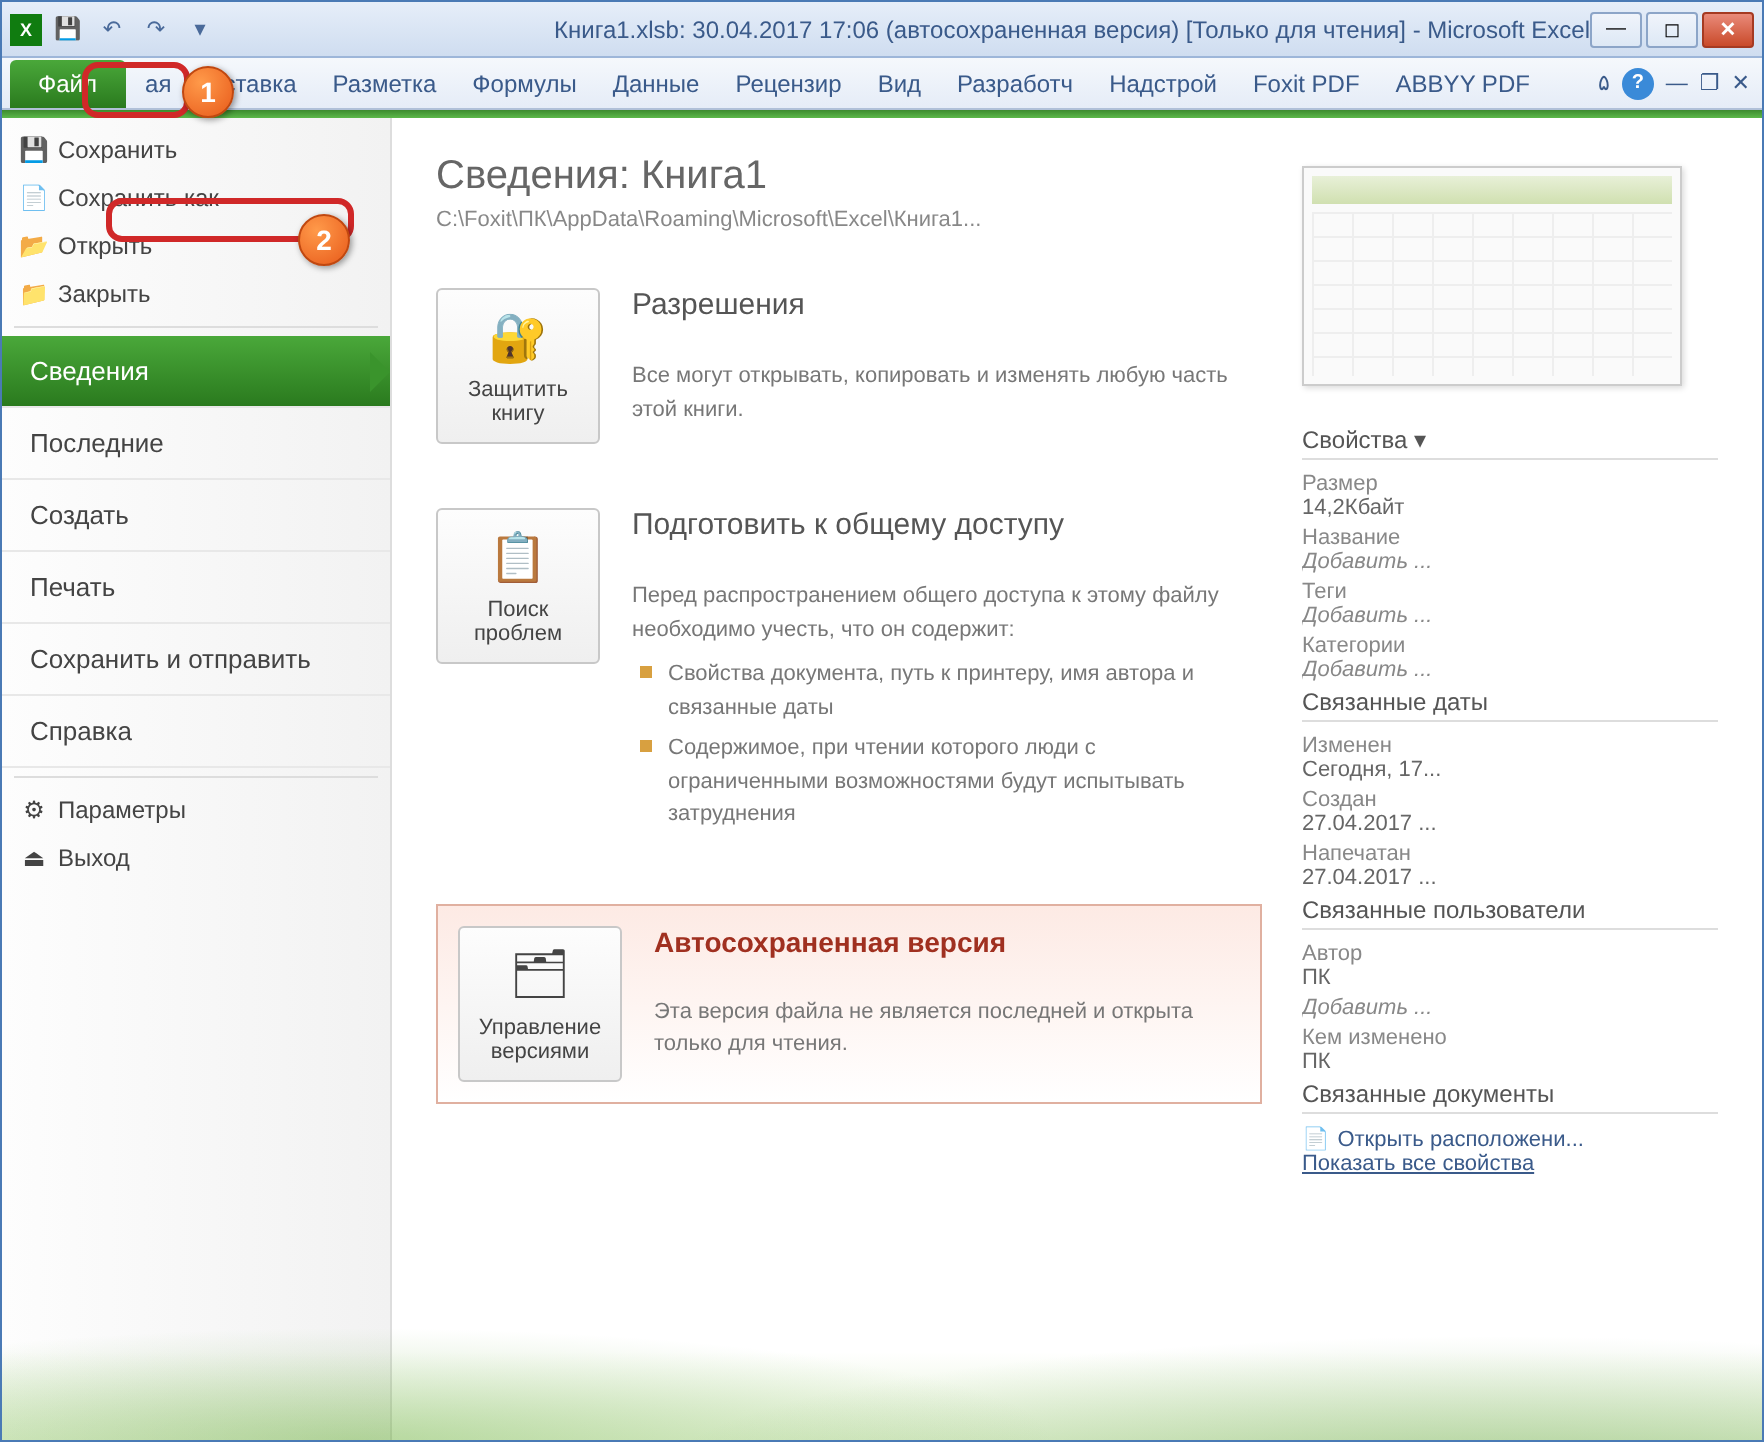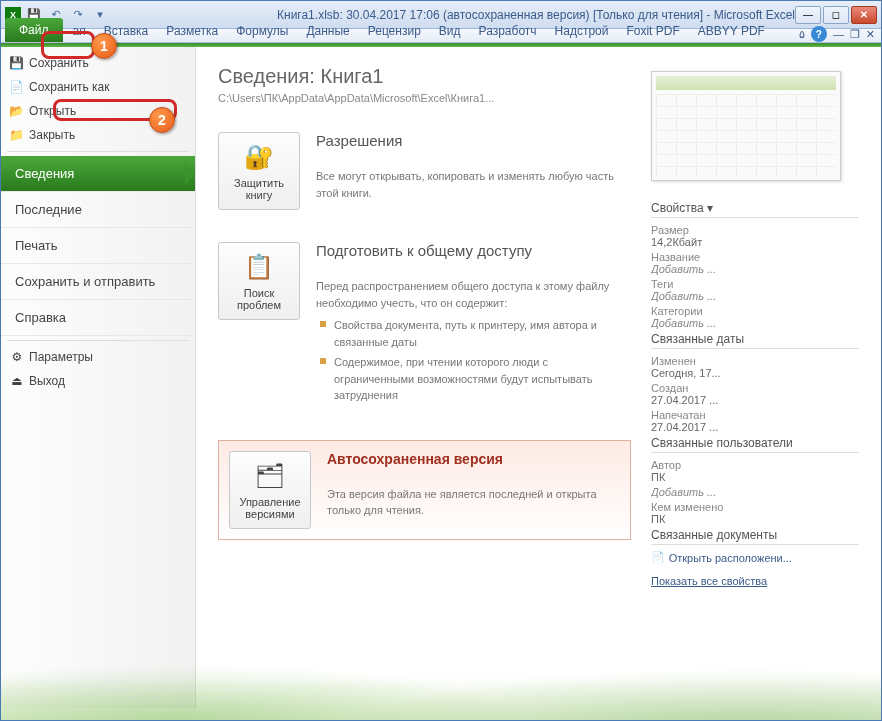--- a/index.html
+++ b/index.html
@@ -6,21 +6,21 @@
 body { font-family: "Segoe UI", Tahoma, sans-serif; font-size: 11px; background: #fff; width: 882px; height: 721px; overflow: hidden; position: relative; }
 .window { width: 882px; height: 721px; border: 1px solid #4a7ab5; background: #fff; position: relative; box-shadow: 0 0 8px rgba(0,0,0,0.3); }
 .titlebar { height: 28px; background: linear-gradient(#e6eef9, #cfddf0); display: flex; align-items: center; padding: 0 4px; border-bottom: 1px solid #9db6d9; }
 .excel-icon { width: 16px; height: 16px; background: #107c10; margin-right: 4px; display: flex; align-items: center; justify-content: center; color: #fff; font-size: 9px; font-weight: bold; }
 .qat { display: flex; gap: 4px; align-items: center; }
 .qat-btn { width: 18px; height: 18px; display: flex; align-items: center; justify-content: center; color: #4a6a9a; font-size: 11px; cursor: pointer; }
 .title-text { flex: 1; text-align: right; color: #3a5a8a; font-size: 12px; white-space: nowrap; overflow: hidden; }
 .win-controls { display: flex; gap: 2px; }
 .win-btn { width: 26px; height: 18px; border: 1px solid #8ca5c8; background: linear-gradient(#f0f4fb, #dde8f5); display: flex; align-items: center; justify-content: center; font-size: 10px; border-radius: 2px; cursor: pointer; }
 .win-close { background: linear-gradient(#e98a7a, #c94a2a); border-color: #a53a22; color: #fff; font-weight: bold; }
-.ribbon-tabs { height: 14px; background: linear-gradient(#f5f8fc, #e5ecf7); display: flex; align-items: flex-end; padding-left: 4px; border-bottom: 1px solid #b0c0d8; gap: 2px; }
+.ribbon-tabs { height: 26px; background: linear-gradient(#f5f8fc, #e5ecf7); display: flex; align-items: center; padding-left: 4px; border-bottom: 1px solid #b0c0d8; gap: 2px; }
 .ribbon-border { height: 4px; background: linear-gradient(#3c8a2e, #5cb84a); }
 .tab-file { background: linear-gradient(#4aa83a, #2a7a1e); color: #fff; padding: 5px 14px; font-size: 12px; border-radius: 3px 3px 0 0; cursor: pointer; position: relative; }
 .tab { padding: 4px 8px; color: #3a5a8a; font-size: 12px; cursor: pointer; }
 .tab-right { margin-left: auto; display: flex; gap: 6px; align-items: center; padding-right: 6px; color: #3a5a8a; }
 .help-btn { width: 16px; height: 16px; border-radius: 50%; background: #3a8ad8; color: #fff; display: flex; align-items: center; justify-content: center; font-size: 10px; font-weight: bold; }
 .backstage { display: flex; height: calc(100% - 58px); background: #fff; }
 .file-menu { width: 195px; background: #f5f5f5; padding-top: 4px; border-right: 1px solid #ddd; background: linear-gradient(to right, #fdfdfd, #f2f2f2); }
 .menu-item { padding: 5px 10px 5px 28px; color: #444; font-size: 12px; cursor: pointer; display: flex; align-items: center; gap: 6px; position: relative; }
 .menu-item .micon { position: absolute; left: 8px; width: 16px; height: 16px; display: flex; align-items: center; justify-content: center; font-size: 12px; }
 .menu-sep { height: 1px; background: #ddd; margin: 4px 6px; }
@@ -46,21 +46,21 @@
 .autosave-title { color: #a03020; font-size: 14px; font-weight: bold; }
 .thumb { width: 190px; height: 110px; border: 1px solid #ccc; background: #fafafa; margin-bottom: 20px; position: relative; box-shadow: 1px 1px 3px rgba(0,0,0,0.15); }
 .thumb::before { content: ""; position: absolute; top: 4px; left: 4px; right: 4px; height: 14px; background: linear-gradient(#e8f0d8, #d0e0b0); }
 .thumb-grid { position: absolute; top: 22px; left: 4px; right: 4px; bottom: 4px; background-image: linear-gradient(#eee 1px, transparent 1px), linear-gradient(90deg, #eee 1px, transparent 1px); background-size: 20px 12px; }
 .props-title { font-size: 12px; color: #555; margin-bottom: 6px; padding-bottom: 2px; border-bottom: 1px solid #ddd; }
 .prop-row { display: flex; font-size: 11px; color: #777; margin-bottom: 3px; flex-direction: column; }
 .prop-label { width: 86px; color: #888; }
 .prop-val { color: #666; flex: 1; white-space: nowrap; overflow: hidden; text-overflow: ellipsis; }
 .prop-link { color: #888; font-style: italic; cursor: pointer; }
 .prop-link2 { color: #3a5a8a; cursor: pointer; display: flex; align-items: center; gap: 4px; font-size: 11px; }
-.show-all { color: #3a5a8a; text-decoration: underline; font-size: 11px; cursor: pointer; margin-top: 11px; display: inline-block; }
+.show-all { color: #3a5a8a; text-decoration: underline; font-size: 11px; cursor: pointer; margin-top: 0; display: inline-block; }
 .props-sep { }
 .callout { position: absolute; border: 3px solid #d02828; border-radius: 8px; pointer-events: none; }
 .badge { position: absolute; width: 26px; height: 26px; border-radius: 50%; background: radial-gradient(circle at 35% 30%, #ff9a4a, #e85a1a); color: #fff; font-weight: bold; display: flex; align-items: center; justify-content: center; font-size: 14px; box-shadow: 1px 1px 3px rgba(0,0,0,0.4); border: 1px solid #c04810; }
 .footer-wave { position: absolute; bottom: 0; left: 0; right: 0; height: 44px; background: linear-gradient(to top, rgba(140,200,80,0.25), transparent); pointer-events: none; }
 .footer-wave::before { content: ""; position: absolute; bottom: 0; left: 0; right: 0; height: 90px; background: radial-gradient(ellipse 500px 80px at 20% 100%, rgba(100,170,60,0.35), transparent 70%), radial-gradient(ellipse 600px 100px at 85% 120%, rgba(80,150,50,0.35), transparent 70%); }
 </style>
 </head>
 <body>
 
 <div class="window">
@@ -119,38 +119,39 @@
         <span class="micon">📂</span>
         <span>Открыть</span>
       </div>
       <div class="menu-item">
         <span class="micon">📁</span>
         <span>Закрыть</span>
       </div>
       <div class="menu-sep"></div>
       <div class="menu-tab active">Сведения</div>
       <div class="menu-tab">Последние</div>
+      <div class="menu-tab">Создать</div>
       <div class="menu-tab">Печать</div>
       <div class="menu-tab">Сохранить и отправить</div>
       <div class="menu-tab">Справка</div>
       <div class="menu-sep"></div>
       <div class="menu-item">
         <span class="micon">⚙</span>
         <span>Параметры</span>
       </div>
       <div class="menu-item">
         <span class="micon">⏏</span>
         <span>Выход</span>
       </div>
     </div>
 
     <div class="content">
       <div class="main-col">
         <h1>Сведения: Книга1</h1>
-        <div class="path">C:\Users\ПК\AppData\AppData\Microsoft\Excel\Книга1...</div>
+        <div class="path">C:\Foxit\ПК\AppData\Roaming\Microsoft\Excel\Книга1...</div>
 
         <div class="section">
           <div class="big-btn">
             <div class="bicon">🔐</div>
             <span>Защитить книгу</span>
           </div>
           <div class="sec-body">
             <div class="sec-title">Разрешения</div>
             <div class="sec-text">Все могут открывать, копировать и изменять любую часть этой книги.</div>
           </div>

